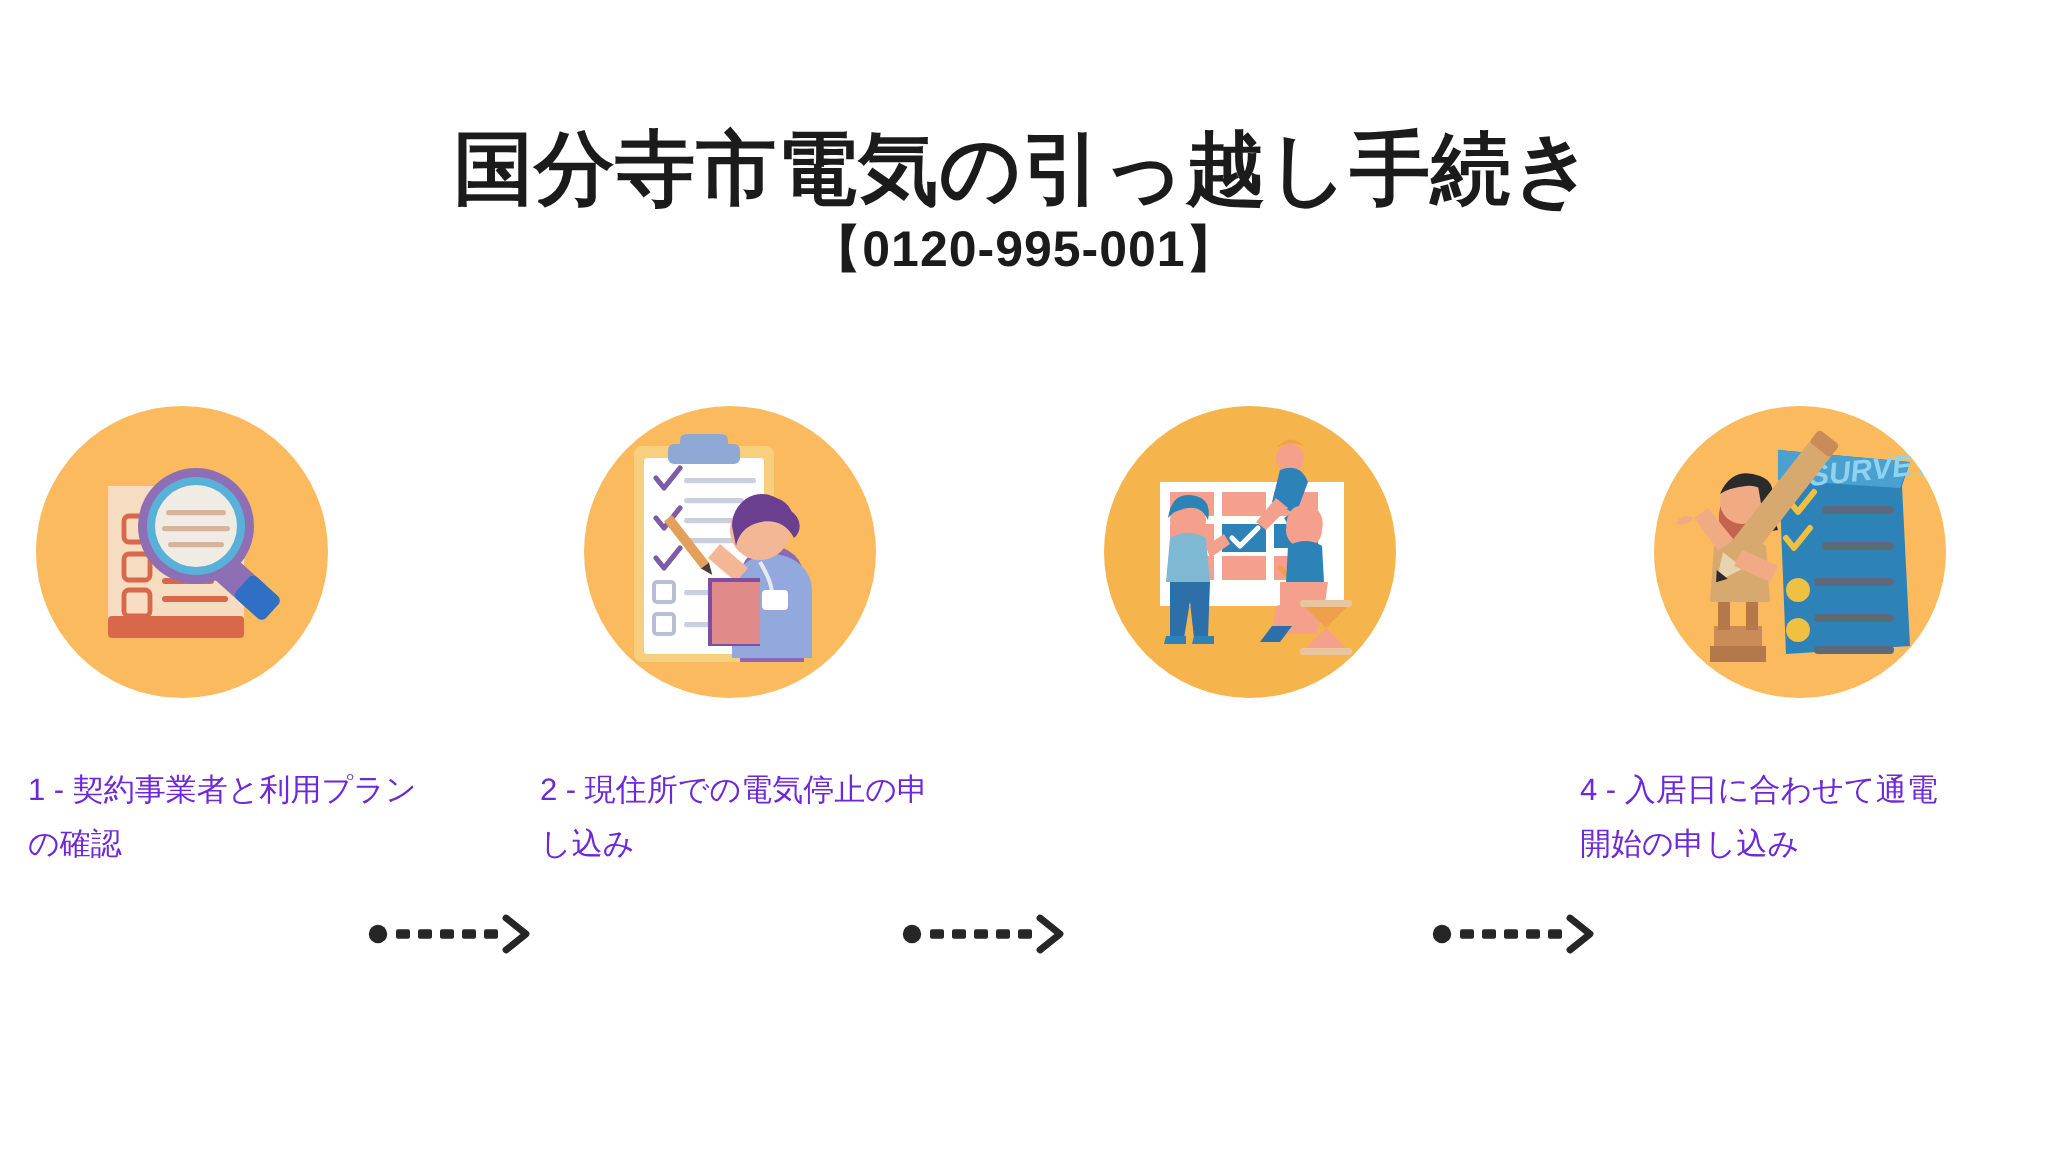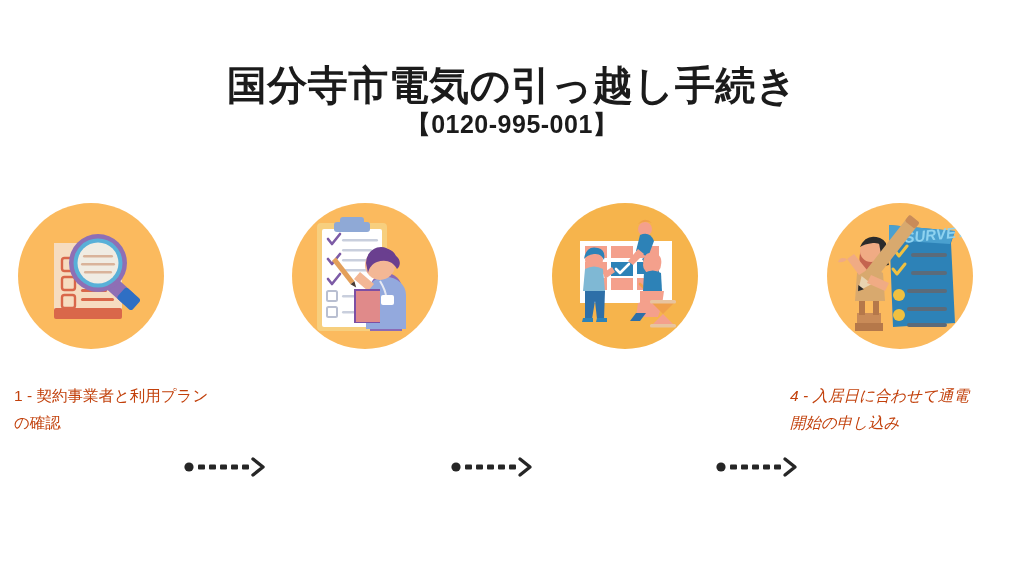--- a/index.html
+++ b/index.html
@@ -70,24 +70,24 @@
   }
   .step-1 .circle { margin-left: 4px; }
   .step-2 .circle { margin-left: 22px; }
   .step-3 .circle { margin-left: 26px; background: #f6b44c; }
   .step-4 .circle { margin-left: 37px; }
 
   .caption {
     margin-top: 34px;
     font-size: 15.5px;
     line-height: 1.72;
-    color: #c2410c;
+    color: #6d28d9;
     width: 200px;
   }
-  .step-4 .caption { width: 185px; font-style: italic; }
+  .step-4 .caption { width: 185px; }
 
   
   .arrow {
     position: absolute;
     top: 252px;
     height: 24px;
     width: 84px;
   }
   .arrow-1 { left: 184px; }
   .arrow-2 { left: 451px; }
@@ -175,20 +175,21 @@
           <path d="M56 78 h5 l-2.5 6 Z" fill="#4a3b33"></path>
         </g>
 
         <path d="M62 86 h26 v34 h-26 Z" fill="#7d4fa3"></path>
         <path d="M64 88 h24 v31 h-24 Z" fill="#e08a8a"></path>
 
         <path d="M88 78 q6 10 6 16" fill="none" stroke="#e6e9f2" stroke-width="2"></path>
         <rect x="89" y="92" width="13" height="10" rx="2" fill="#ffffff"></rect>
       </svg>
     </div>
+    <div class="caption">2 - 現住所での電気停止の申し込み</div>
   </div>
 
   <div class="step step-3">
     <div class="circle">
       <svg viewBox="0 0 146 146" width="146" height="146">
 
         <rect x="28" y="38" width="92" height="62" fill="#ffffff"></rect>
         <g fill="#f4a08c">
           <rect x="33" y="43" width="22" height="12"></rect>
           <rect x="59" y="43" width="22" height="12"></rect>

